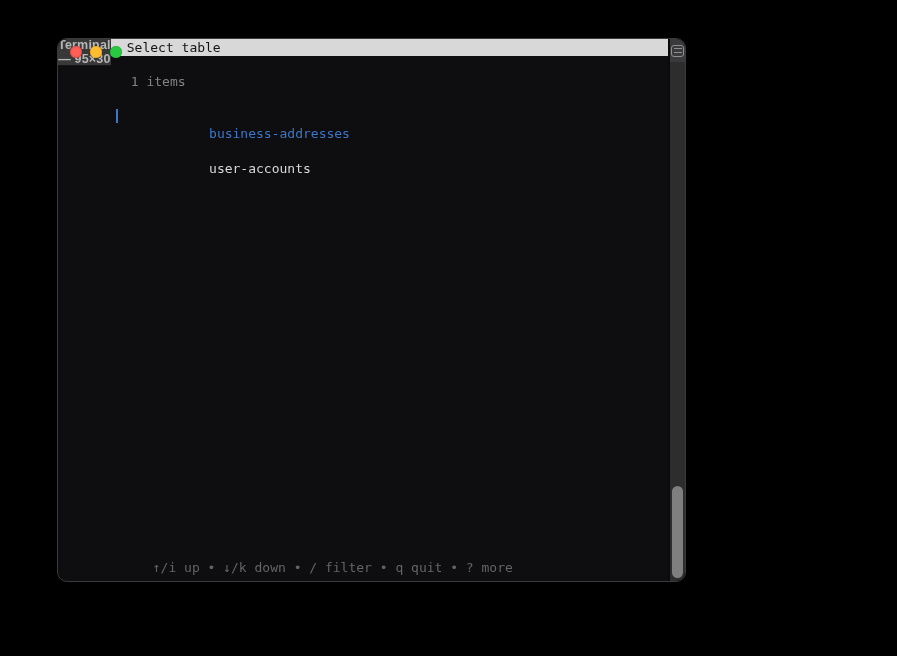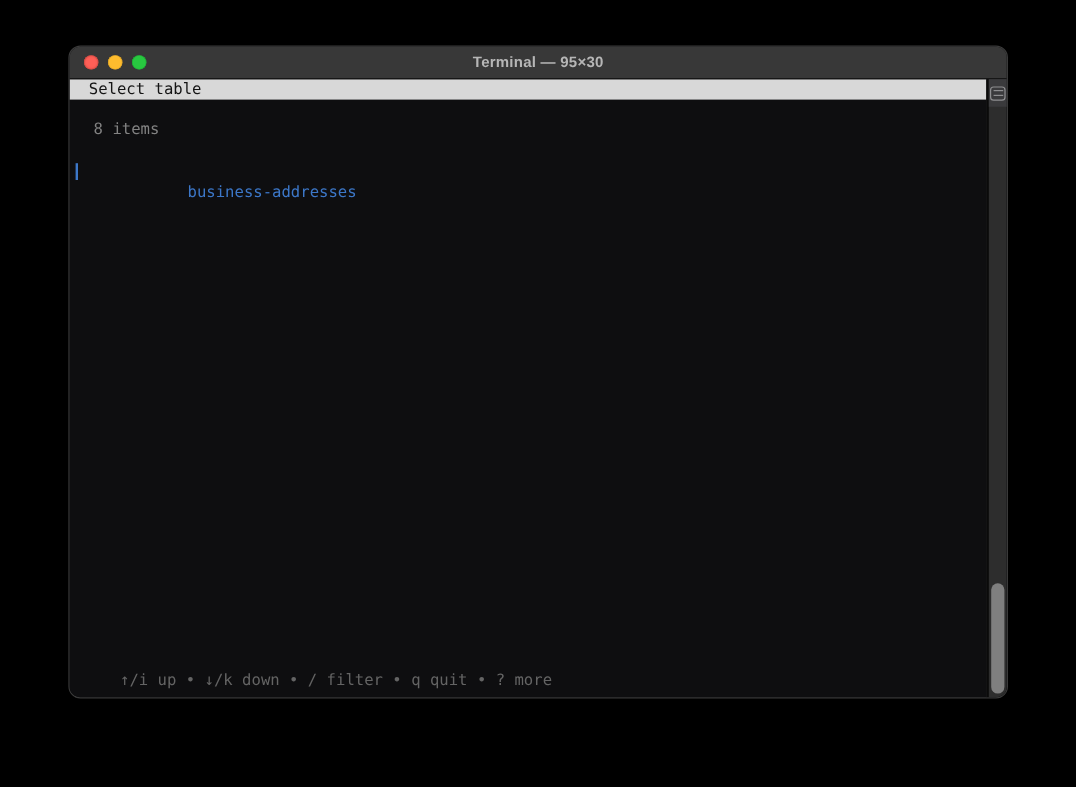--- a/index.html
+++ b/index.html
@@ -7,26 +7,26 @@
   .stage {
     position: relative;
     width: 897px; height: 656px;
     background: #000;
     overflow: hidden;
     font-family: "DejaVu Sans Mono", monospace;
   }
   .window {
     position: absolute;
     left: 57px; top: 38px;
-    width: 783px; height: 544px;
+    width: 629px; height: 544px;
     border-radius: 10px;
     background: #0e0e10;
     border: 1px solid #3a3a3a;
     overflow: hidden;
-    display: flex; flex-direction: column;
+    display: flex; 
   }
   .titlebar {
     height: 27px;
     flex: 0 0 27px;
     background: #383838;
     border-bottom: 1px solid #161616;
     position: relative;
     display: flex; align-items: center;
   }
   .lights {
@@ -121,27 +121,30 @@
         <span class="light green"></span>
       </div>
       <div class="title">Terminal — 95×30</div>
     </div>
 
     <div class="term">
       <div class="main">
 
         <div class="hdr">Select table</div>
 
-        <div class="row status">8 items</div>
+        <div class="row status">1 items</div>
 
         <div class="row item selected">
           <span class="selbar"></span><span>business-addresses</span>
         </div>
 
 
+        <div class="row item">
+          <span>user-accounts</span>
+        </div>
 
         <div class="spacer"></div>
 
         <div class="row help">↑/i up • ↓/k down • / filter • q quit • ? more</div>
       </div>
 
       <div class="scrollcol">
         <div class="marker">
           <span class="marker-icon">
               <i></i>

